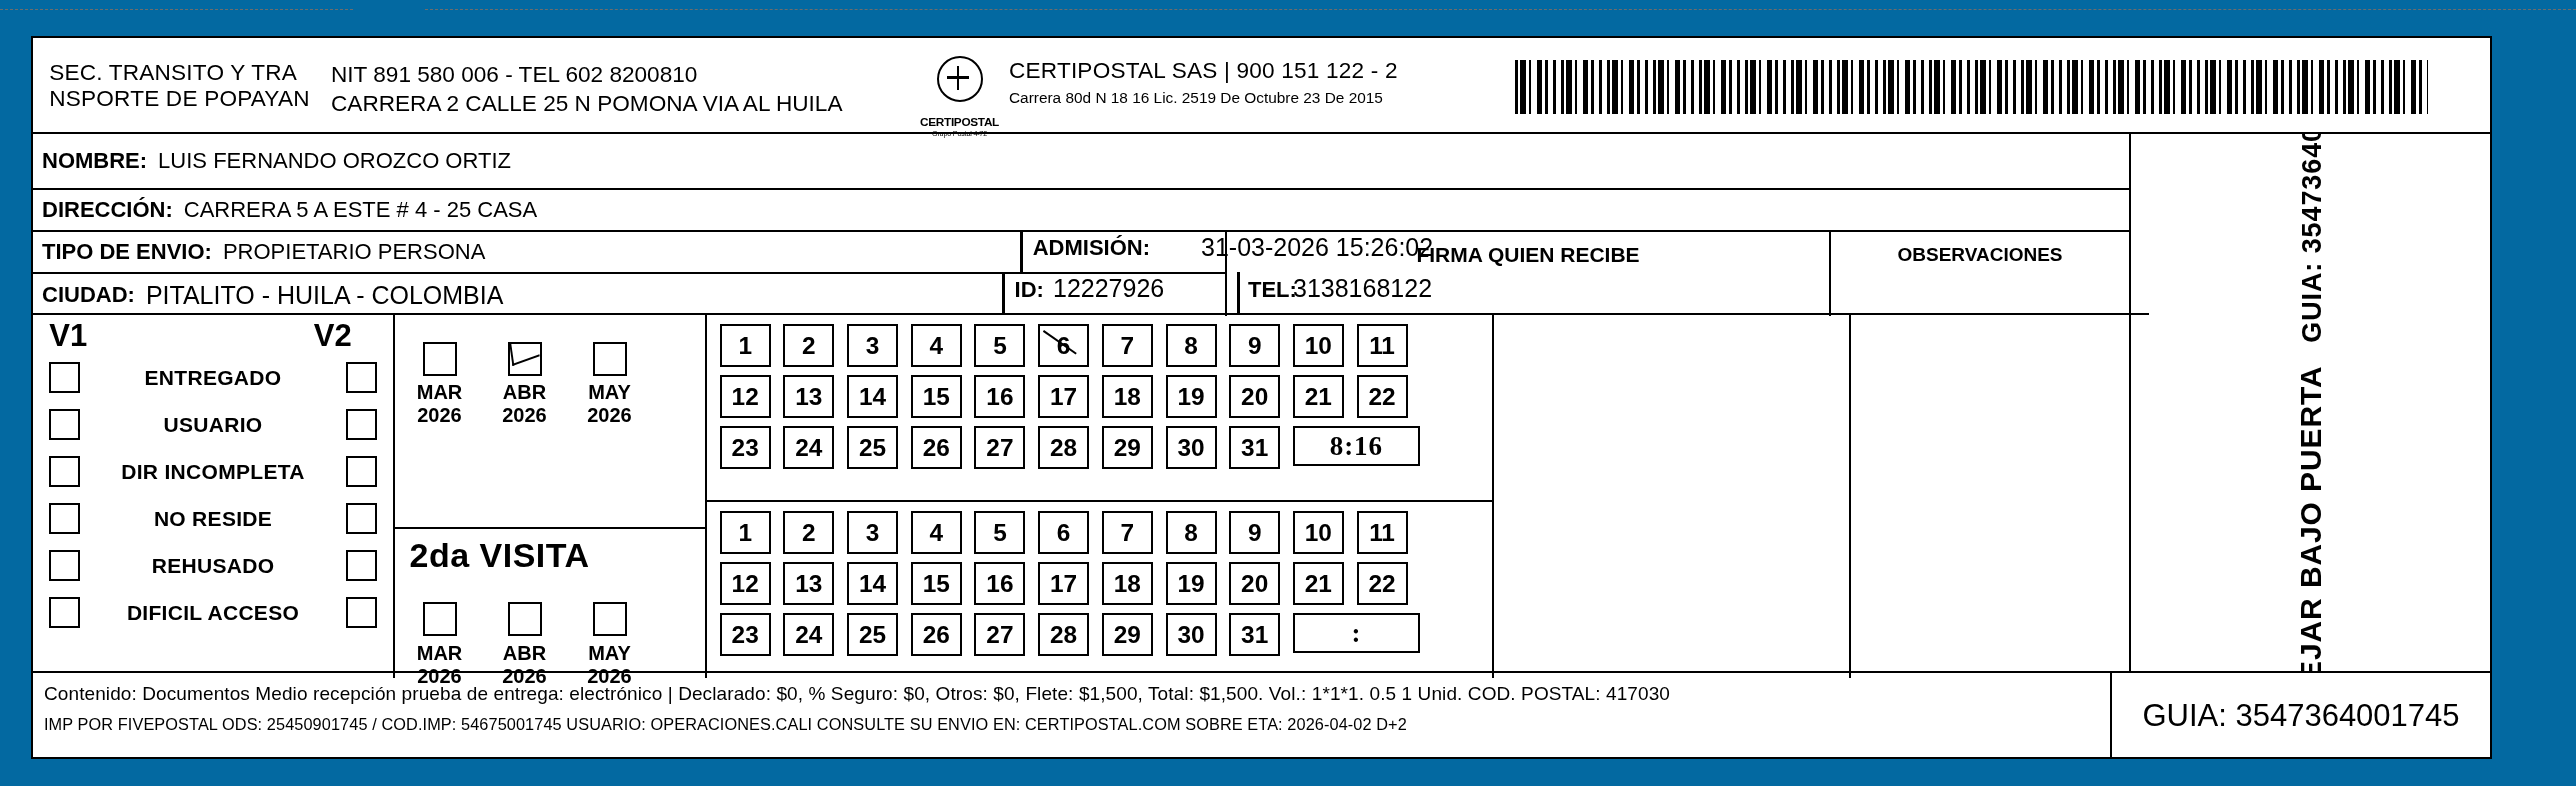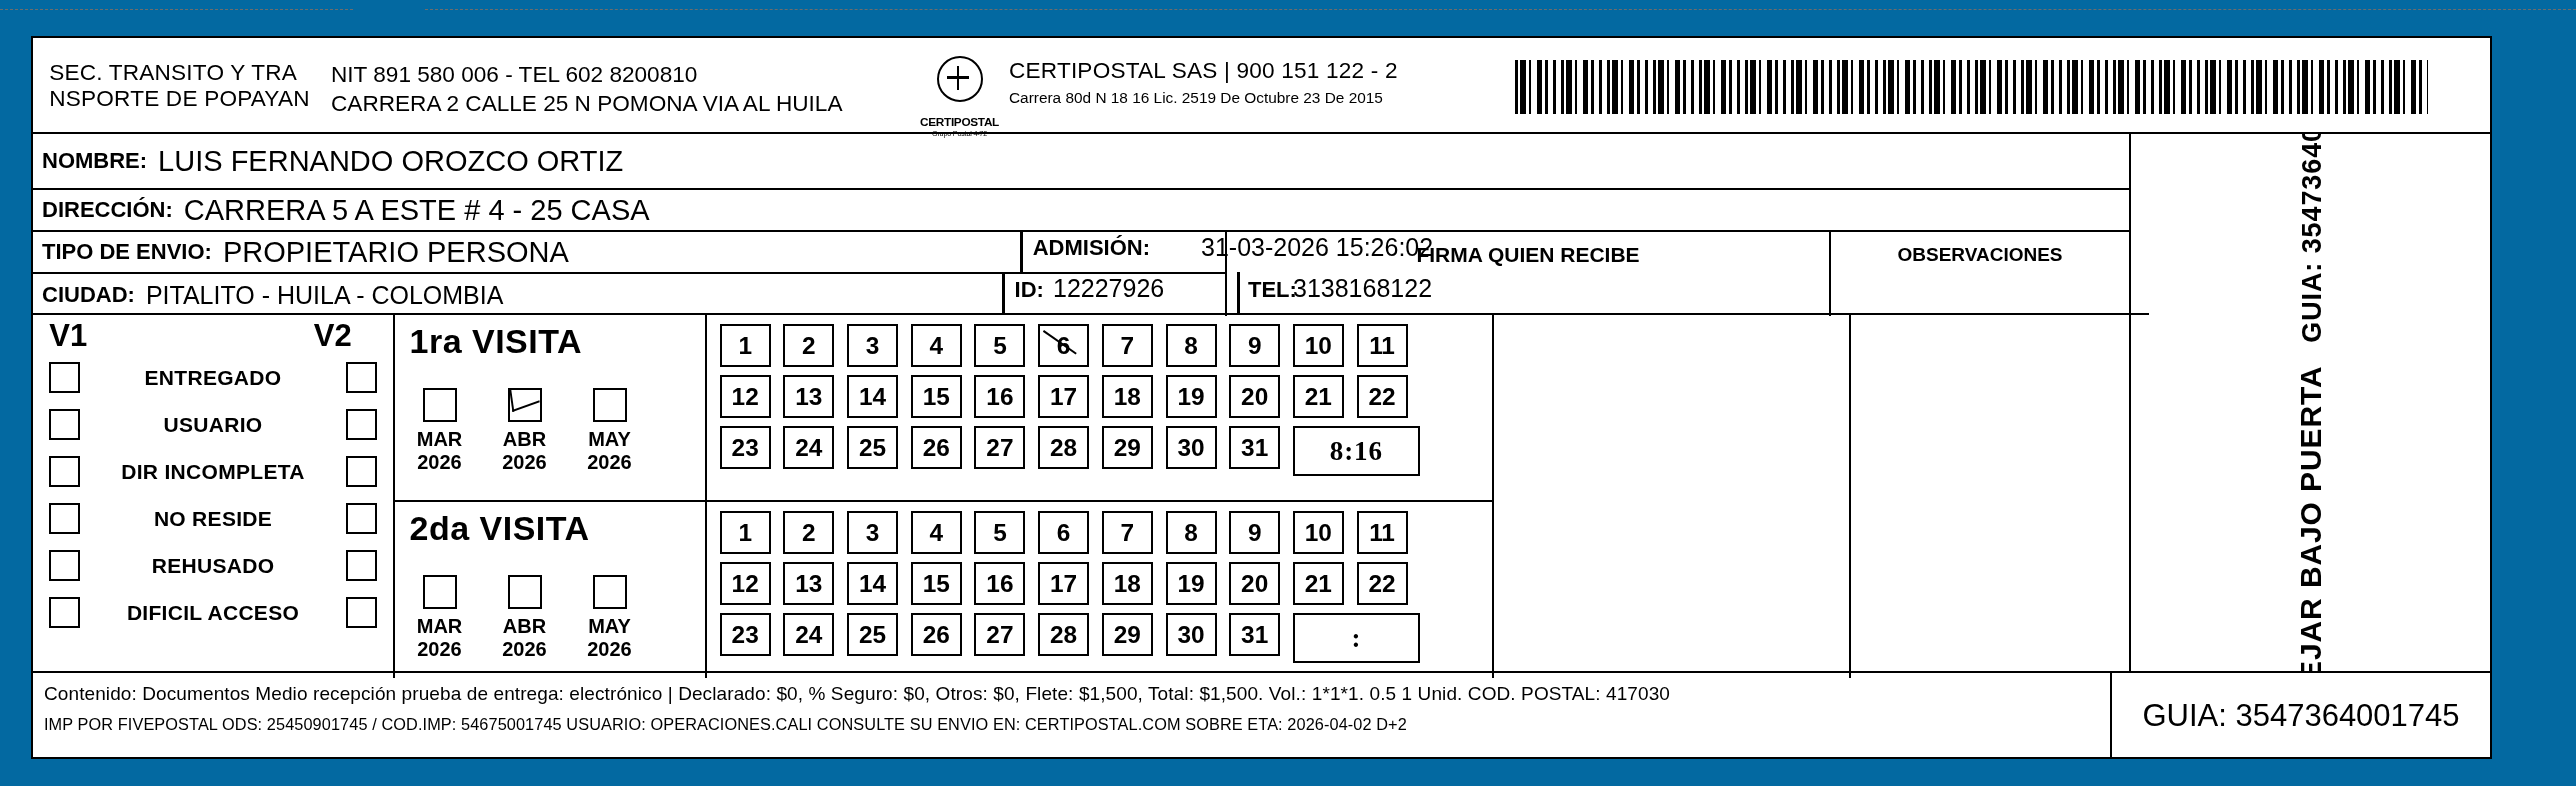--- a/index.html
+++ b/index.html
@@ -134,21 +134,21 @@
     align-items: center;
     box-sizing: border-box;
   }
   .fld-label {
     font-size: 22px;
     font-weight: bold;
     padding-left: 9px;
     white-space: nowrap;
   }
   .fld-value {
-    font-size: 29px;
+    font-size: 22px;
     padding-left: 11px;
     white-space: nowrap;
     font-weight: 400;
   }
   .r-nombre { height: 56px; }
   .r-direccion { height: 42px; }
   .r-tipo { height: 42px; }
   .r-placa { height: 42px; }
   .r-ciudad { height: 42px; }
   .cellsep {
@@ -309,21 +309,21 @@
     left: 3.6px;
     top: 3.6px;
     width: 40px;
     height: 33px;
     border-top: 2.7px solid #000;
     transform: rotate(35deg);
     transform-origin: left top;
   }
   .time-box {
     width: 127px;
-    height: 50px;
+    height: 40px;
     border: 2.7px solid #000;
     box-sizing: border-box;
     font-size: 24.4px;
     font-weight: bold;
     display: flex;
     align-items: center;
     justify-content: center;
     background: #fff;
   }
   .time-hand {
@@ -533,21 +533,20 @@
       </div>
       <div class="status-row">
         <span class="chk"></span>
         <span class="status-name">DIFICIL ACCESO</span>
         <span class="chk"></span>
       </div>
     </div>
 
     <div class="visit-col">
       <div class="visit-block">
-        <div class="visit-title">1ra VISITA</div>
         <div class="month-row">
           <div class="month-cell">
             <div class="chk"></div>
             <div class="month-name">MAR</div>
             <div class="month-year">2026</div>
           </div>
           <div class="month-cell">
             <div class="chk tick"></div>
             <div class="month-name">ABR</div>
             <div class="month-year">2026</div>

